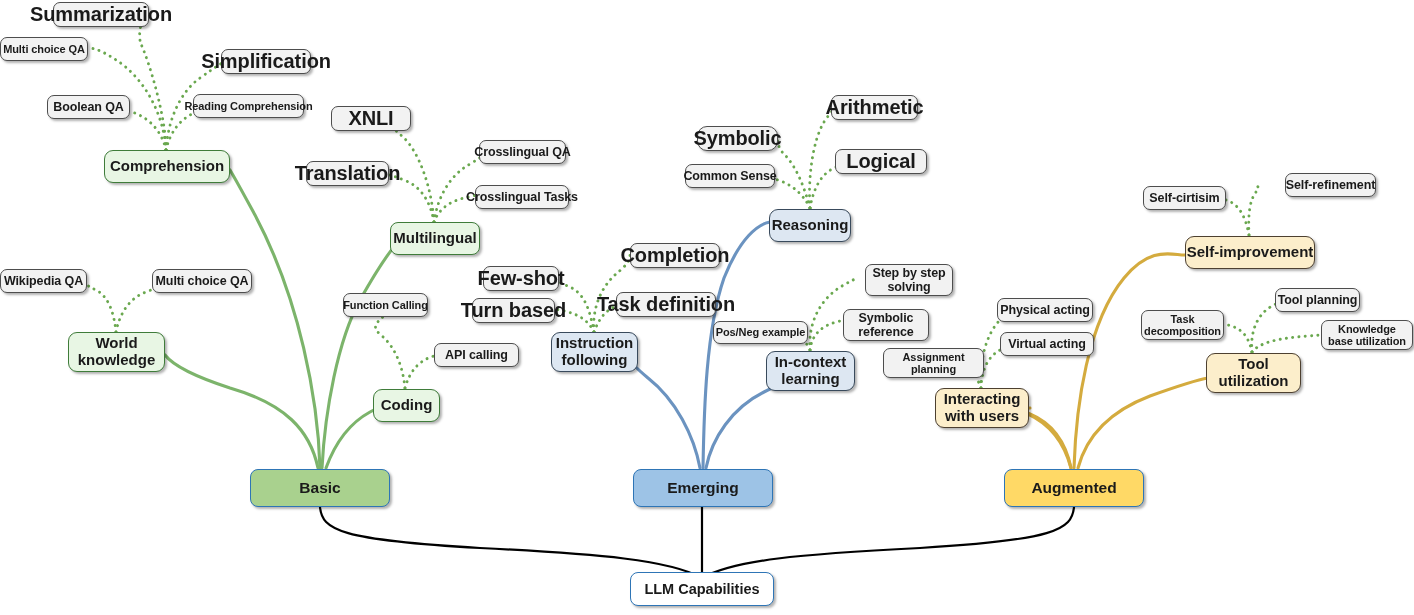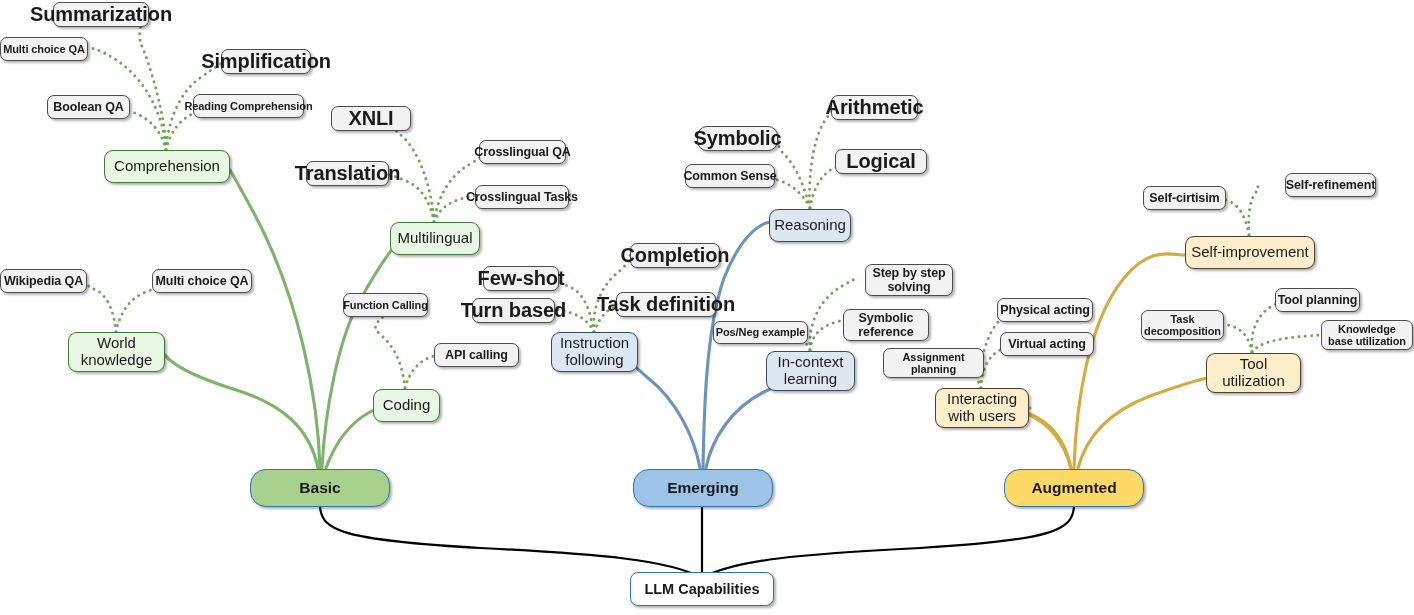--- a/index.html
+++ b/index.html
@@ -14,28 +14,28 @@
         box-shadow:2px 2px 2.5px rgba(0,0,0,0.30);line-height:1.12;
         padding:0 5px;white-space:nowrap;}
 
   
   .leaf{font-size:11px;font-weight:600;letter-spacing:-0.1px;}
   .leaf.big{font-size:20px;font-weight:700;}
   .leaf.med{font-size:12.5px;font-weight:700;}
   .leaf.two{white-space:normal;}
 
   
-  .branch{font-size:15px;font-weight:normal;border-width:1.6px;border-radius:9px;}
+  .branch{font-size:15px;font-weight:bold;border-width:1.6px;border-radius:9px;}
   .branch.two{white-space:normal;line-height:1.12;}
   .branch.green{background:#e8f6e4;border-color:#3f7c3a;}
   .branch.blue{background:#dde7f2;border-color:#394a5c;}
   .branch.gold{background:#fceecb;border-color:#4d4030;}
 
   
-  .cat{font-size:15.5px;font-weight:bold;border-radius:16px;border-width:1.6px;}
+  .cat{font-size:15.5px;font-weight:bold;border-radius:8px;border-width:1.6px;}
   .cat.basic{background:#a9d18e;border-color:#2e75b6;}
   .cat.emerging{background:#9dc3e6;border-color:#2e75b6;}
   .cat.augmented{background:#ffd966;border-color:#2e75b6;}
 
   .root{font-size:14.5px;font-weight:bold;background:#ffffff;border:1.6px solid #2e75b6;
         border-radius:8px;}
 </style>
 </head>
 <body>
 
@@ -138,21 +138,21 @@
     <span>Emerging</span>
   </div>
   <div class="node cat augmented" style="left:1004px;top:469px;width:140px;height:38px;">
     <span>Augmented</span>
   </div>
 
   <div class="node branch green" style="left:104px;top:150px;width:126px;height:33px;">
     <span>Comprehension</span>
   </div>
 
-  <div class="node branch green" style="left:390px;top:222px;width:90px;height:33px;">
+  <div class="node branch green" style="left:390px;top:222px;width:90px;height:33px;border-radius:8px;">
     <span>Multilingual</span>
   </div>
 
   <div class="node branch green two" style="left:68px;top:332px;width:97px;height:40px;">
     <span>World knowledge</span>
   </div>
 
   <div class="node branch green" style="left:373px;top:389px;width:67px;height:33px;">
     <span>Coding</span>
   </div>

